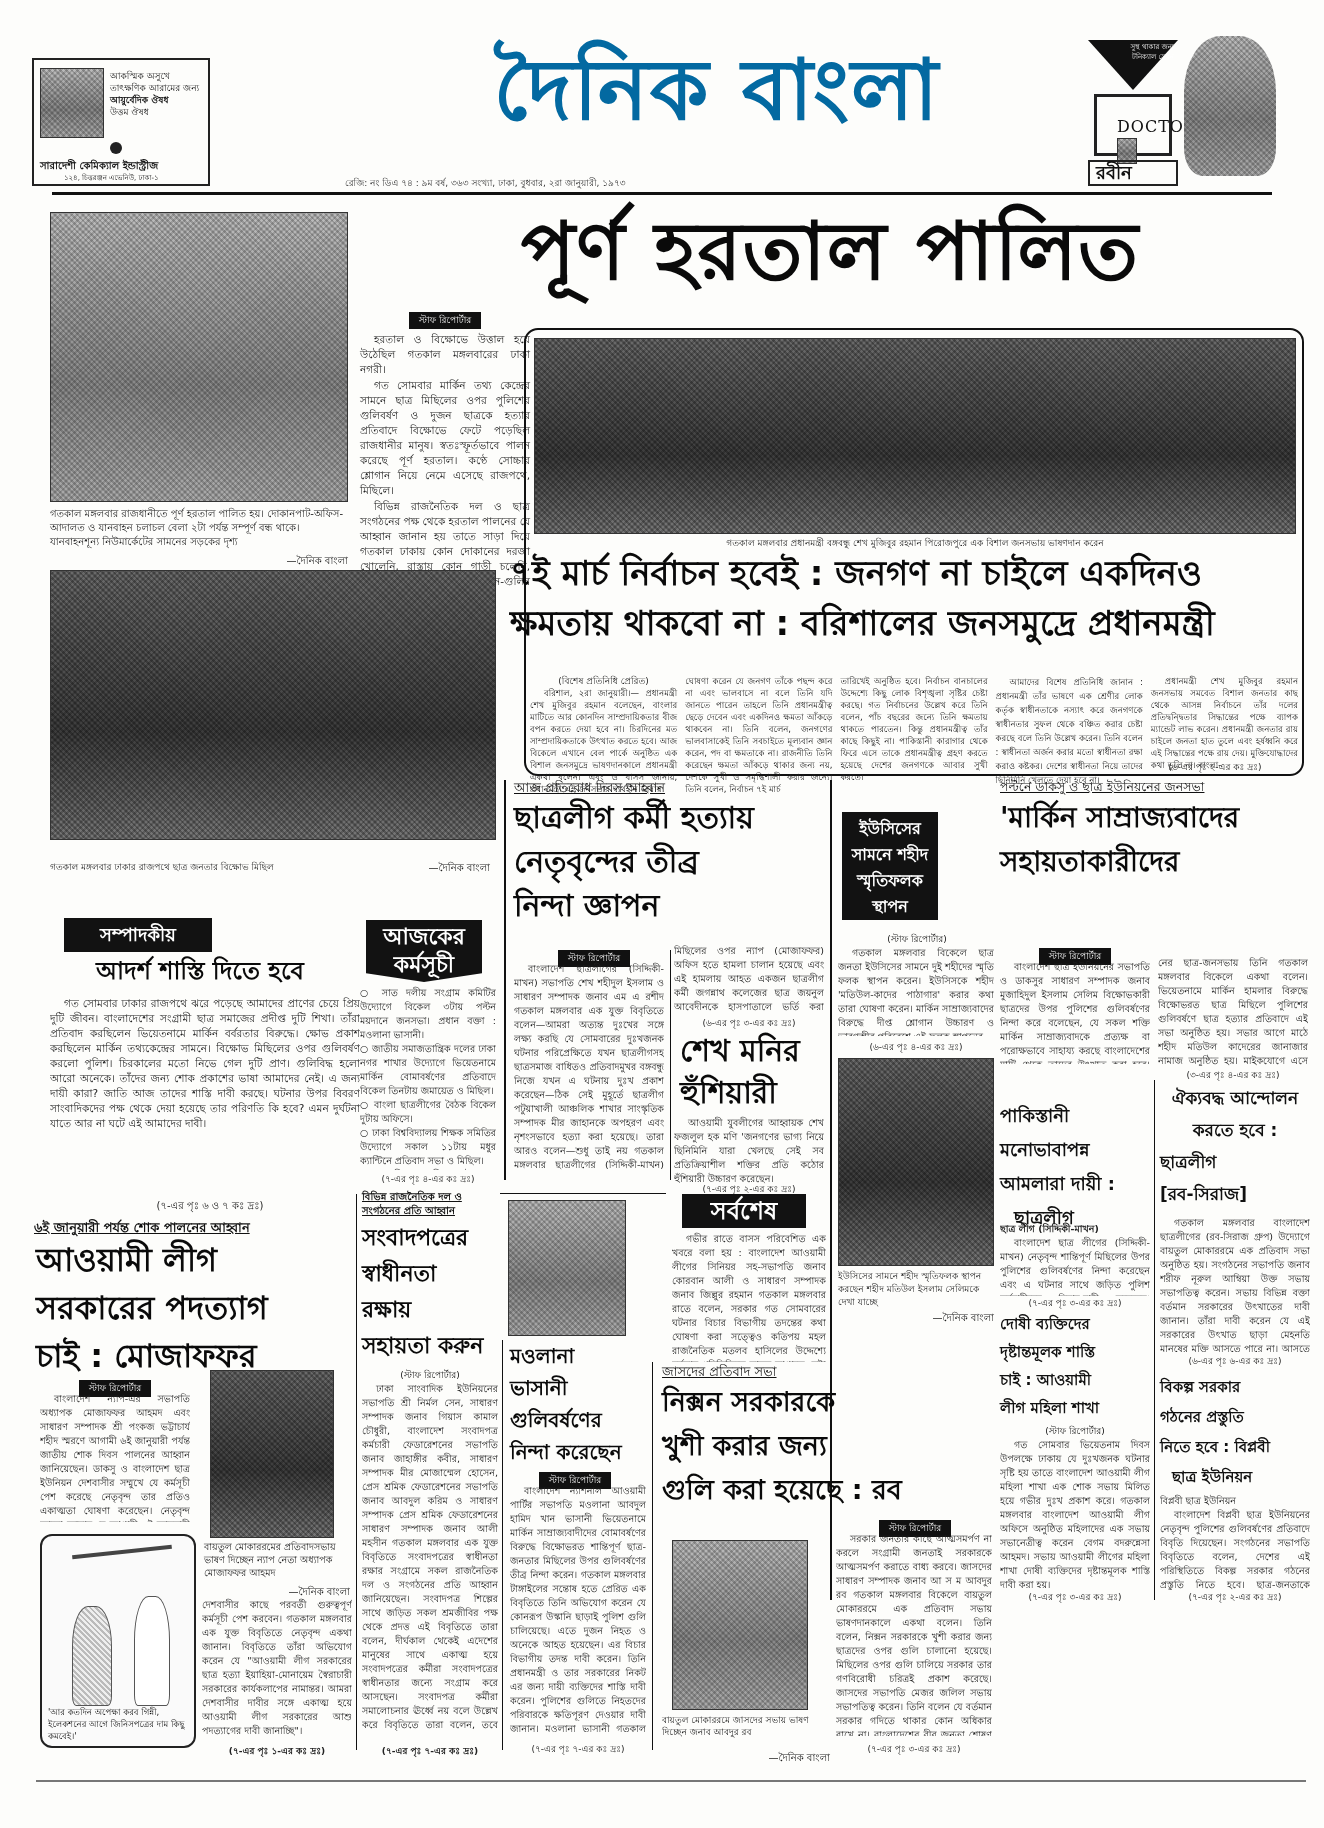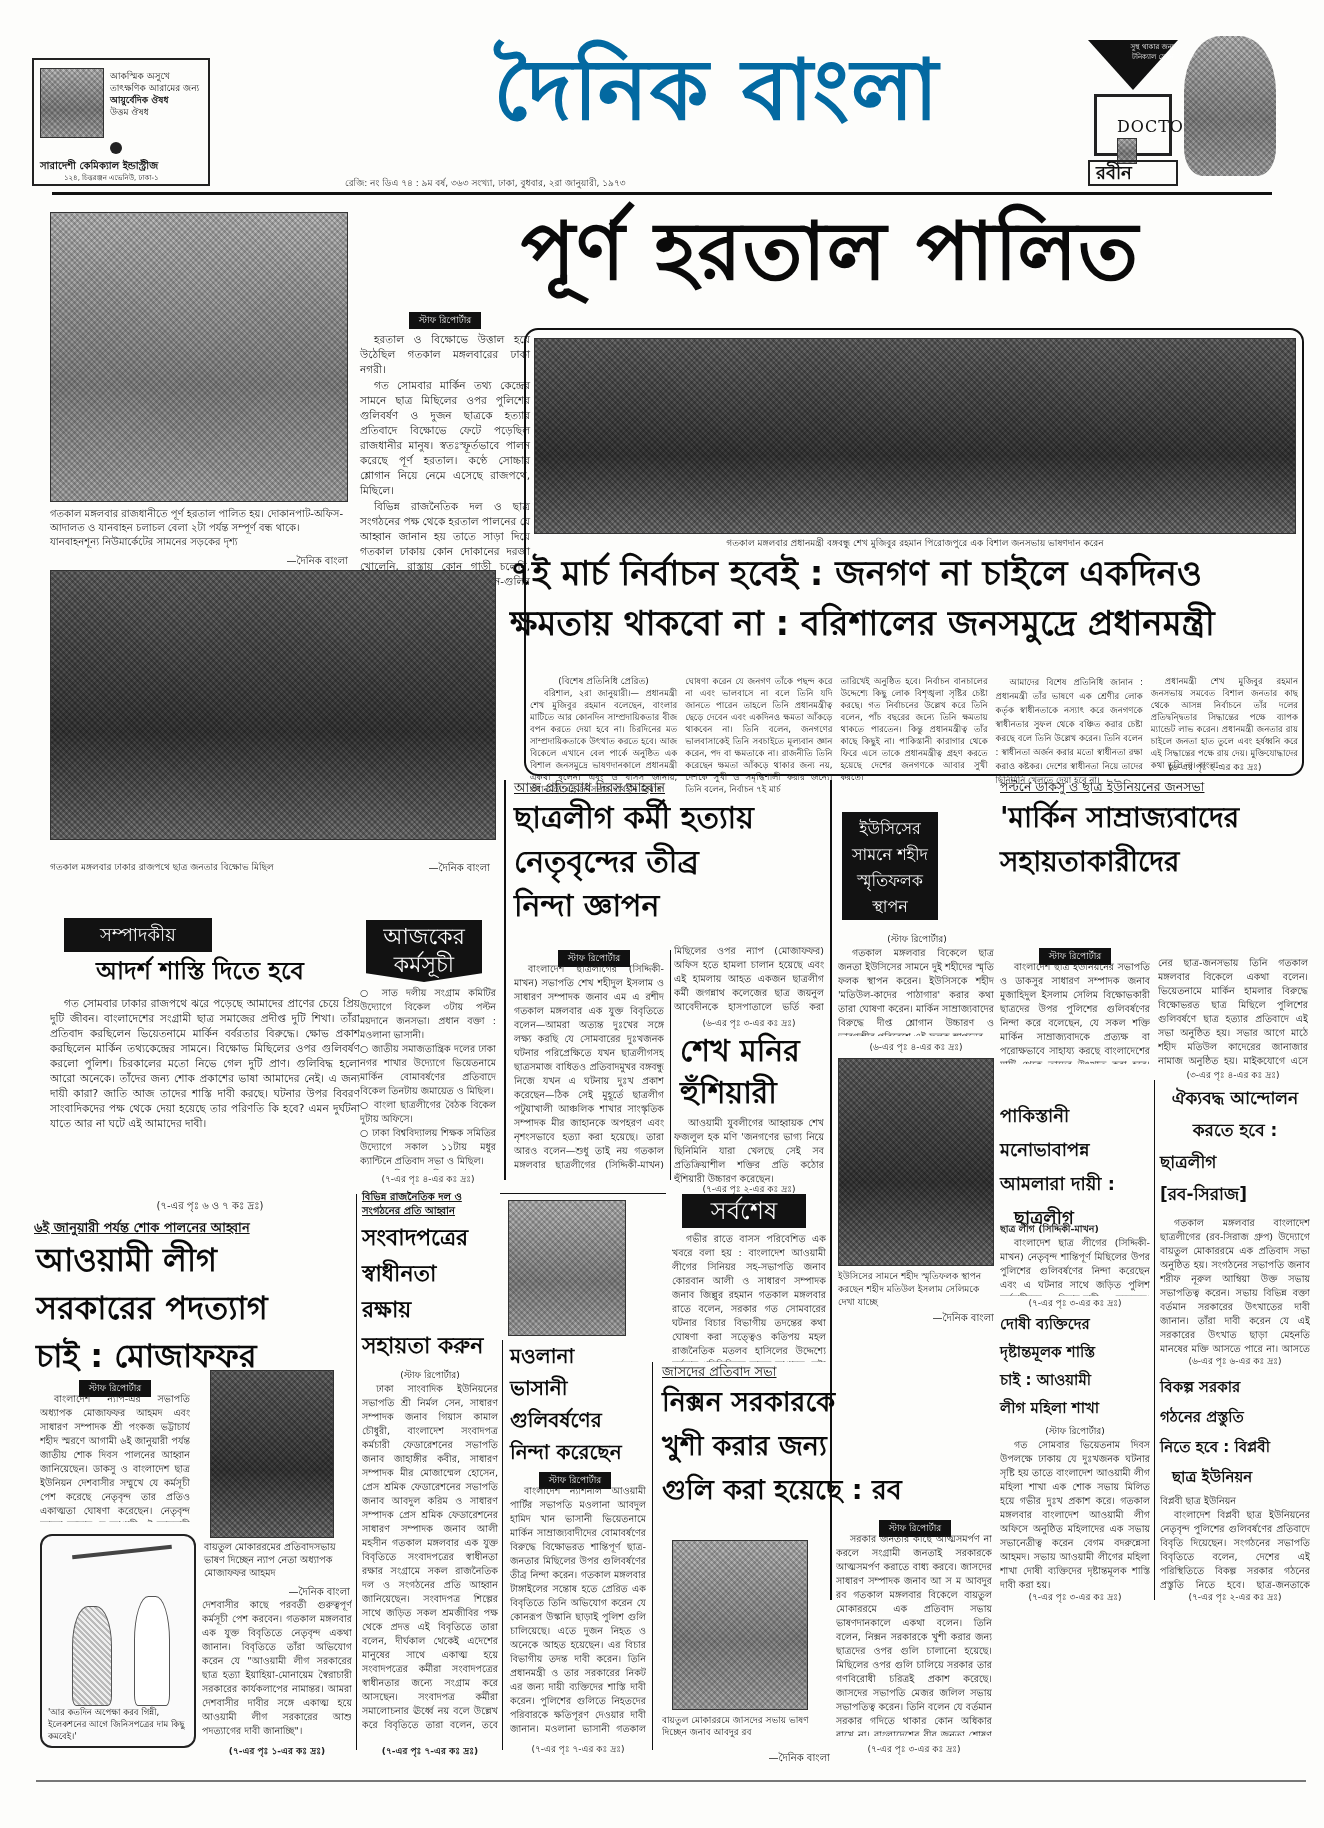--- a/index.html
+++ b/index.html
@@ -16,21 +16,21 @@
       linear-gradient(180deg, #6a6a6a, #3c3c3c 60%, #777);
     border: 1px solid #333; }
   .photo.light { background:
       repeating-linear-gradient(45deg, rgba(0,0,0,0.18) 0 2px, transparent 2px 4px),
       repeating-linear-gradient(-45deg, rgba(0,0,0,0.15) 0 2px, transparent 2px 4px),
       linear-gradient(180deg, #bbb, #888 60%, #aaa); }
   .caption { font-size: 10px; line-height: 14px; color: #222; font-family: "DejaVu Sans", sans-serif; }
   .credit { font-size: 10px; text-align: right; color: #222; font-family: "DejaVu Sans", sans-serif; }
   .hl { font-family: "DejaVu Sans", sans-serif; font-weight: bold; color: #0a0a0a; }
   .kicker { font-size: 13px; font-family: "DejaVu Sans", sans-serif; text-decoration: underline; color: #111; }
-  .blackbox { background: #121212; color: #fff; font-family: "DejaVu Sans", sans-serif; font-weight: normal; text-align: center; }
+  .blackbox { background: #121212; color: #fff; font-family: "DejaVu Sans", sans-serif; font-weight: bold; text-align: center; }
   .rule-v { position: absolute; width: 2px; background: #111; }
   .rule-h { position: absolute; height: 2px; background: #111; }
   .subhead { font-family: "DejaVu Sans", sans-serif; font-weight: bold; font-size: 21px; line-height: 34px; color: #111; }
 </style>
 </head>
 <body>
 
 <div class="abs" style="left:32px;top:58px;width:178px;height:128px;border:2px solid #222;padding:4px;">
   <div class="photo light" style="position:absolute;left:6px;top:8px;width:64px;height:70px;"></div>
   <div style="position:absolute;left:76px;top:10px;width:96px;font-size:9px;line-height:12px;font-family:'DejaVu Sans',sans-serif;">

